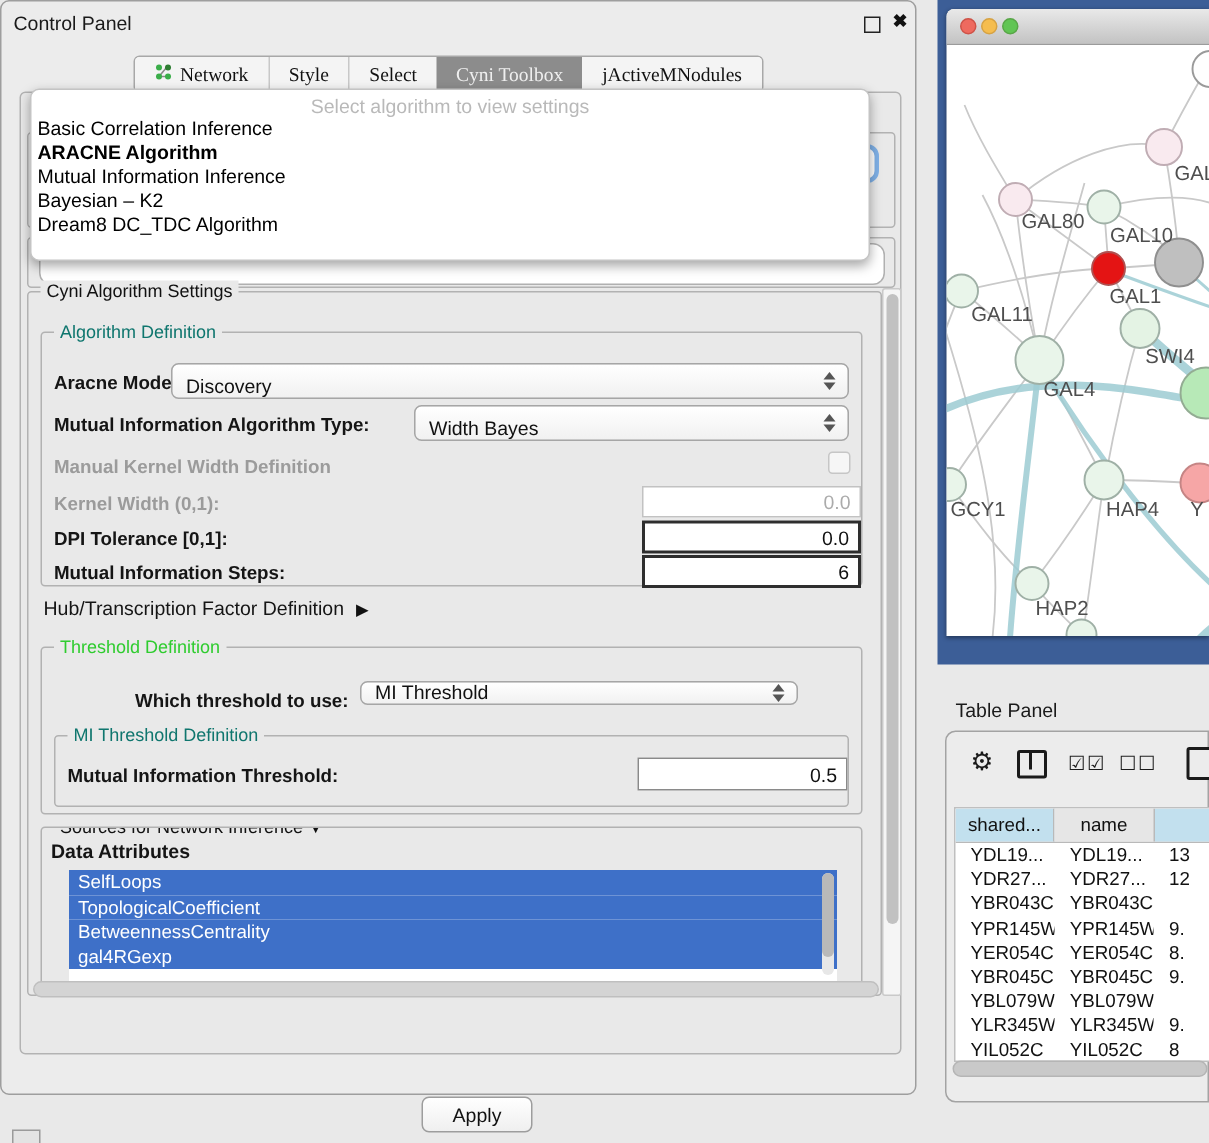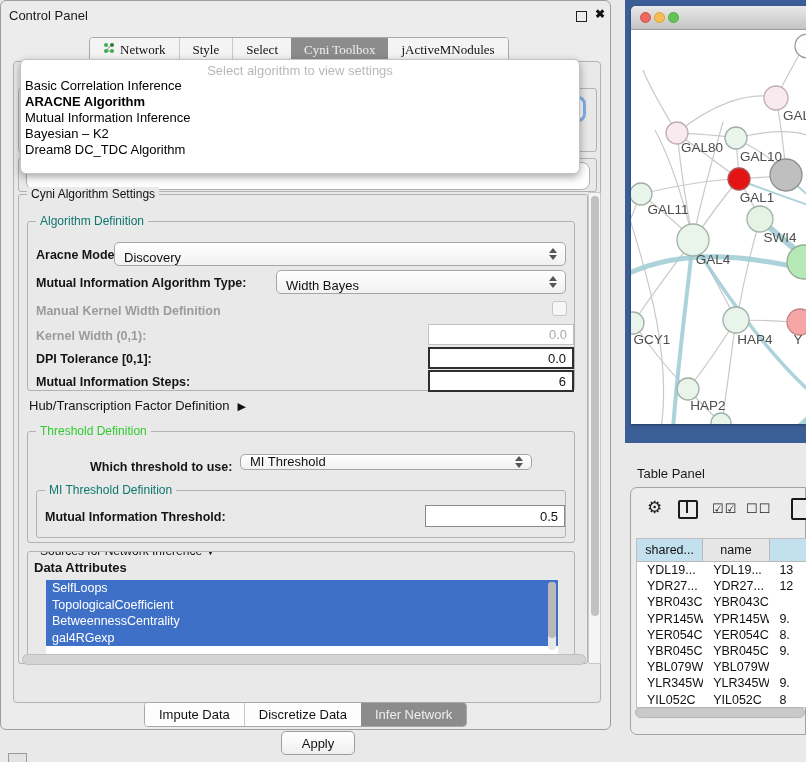--- a/index.html
+++ b/index.html
@@ -270,25 +270,20 @@
       </div>
 
       <div class="abs vscroll">
           <div class="abs vthumb"></div>
         </div>
       <div class="abs hscroll"></div>
 
       <div class="abs apply-btn">Apply</div>
     </div>
 
-    <div class="abs bot-tabbar">
-      <div class="bot-tab">Impute Data</div>
-      <div class="bot-tab">Discretize Data</div>
-      <div class="bot-tab sel">Infer Network</div>
-    </div>
   </div>
 
   <div class="abs net-frame">
     <div class="abs net-window">
       <div class="abs net-titlebar">
         <div class="abs light red"></div>
         <div class="abs light yellow"></div>
         <div class="abs light green"></div>
       </div>
       <svg id="net-svg" class="abs" style="left:0;top:24px;" width="175" height="394" viewBox="0 0 175 394">

